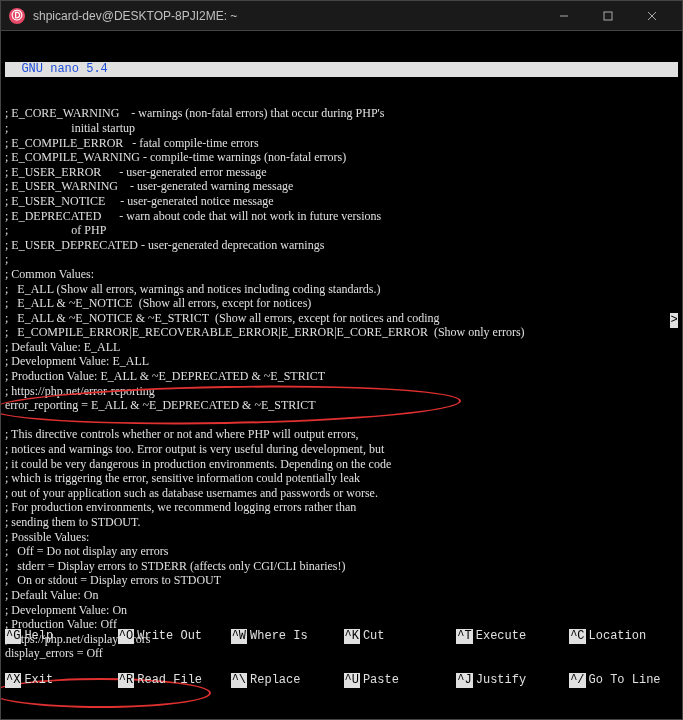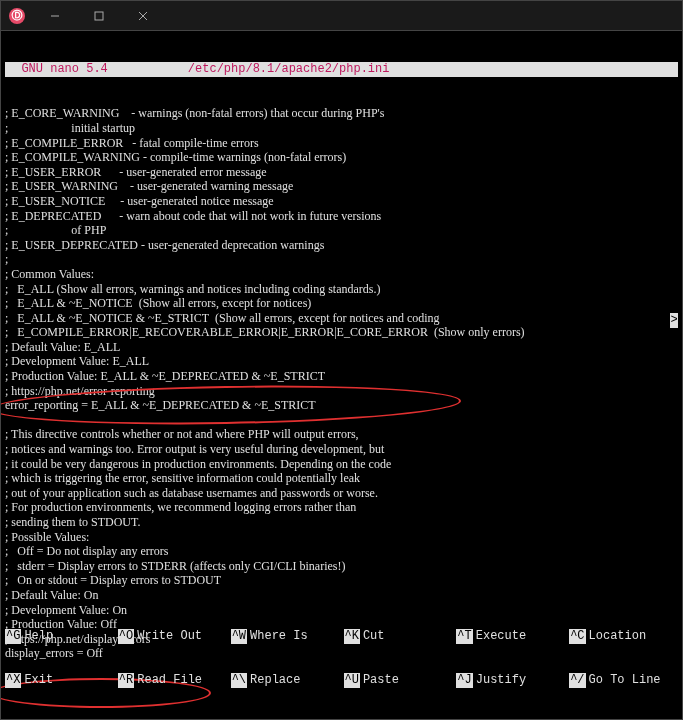--- a/index.html
+++ b/index.html
@@ -46,21 +46,21 @@
     height: 690px;
     border: 1px solid #444;
     padding: 2px 4px;
     position: relative;
     line-height: 14.6px;
     white-space: pre;
     overflow: hidden;
   }
   .nano-header {
     background: #e0e0e0;
-    color: #be185d;
+    color: #1d4ed8;
     display: flex;
     padding: 0 2px;
     height: 15px;
     line-height: 15px;
   }
   .nano-header .editor-name { flex: 0 0 auto; padding-right: 80px;}
   .nano-header .file-path { flex: 1; text-align: left; }
   .content { color: #e0e0e0; font-family: Liberation Serif, serif; }
   .status-bar { height: 15px; }
   .shortcuts {
@@ -84,20 +84,21 @@
     background: #e0e0e0; color:#000;
     width: 8px; height: 15px; line-height:15px;
     text-align:center;
   }
 </style>
 </head>
 <body>
 
 <div class="titlebar">
   <span class="logo">Ⓓ</span>
+  <span class="title-text">shpicard-dev@DESKTOP-8PJI2ME: ~</span>
   <div class="win-controls">
     <div class="win-btn">
       <svg width="10" height="10">
           <line x1="1" y1="5" x2="9" y2="5" stroke="#aaa" stroke-width="1"></line>
         </svg>
     </div>
     <div class="win-btn">
       <svg width="10" height="10">
           <rect x="1" y="1" width="8" height="8" stroke="#aaa" fill="none" stroke-width="1"></rect>
         </svg>
@@ -107,21 +108,20 @@
           <line x1="1" y1="1" x2="9" y2="9" stroke="#aaa" stroke-width="1"></line>
           <line x1="9" y1="1" x2="1" y2="9" stroke="#aaa" stroke-width="1"></line>
         </svg>
     </div>
   </div>
 </div>
 
 <div class="terminal">
   <div class="nano-header">
     <span class="editor-name">  <span>GNU nano 5.4</span></span>
-    <span class="file-path">/etc/php/8.1/apache2/php.ini</span>
   </div>
   <div class="content" id="content"><div>; E_CORE_WARNING    - warnings (non-fatal errors) that occur during PHP's</div><div>;                     initial startup</div><div>; E_COMPILE_ERROR   - fatal compile-time errors</div><div>; E_COMPILE_WARNING - compile-time warnings (non-fatal errors)</div><div>; E_USER_ERROR      - user-generated error message</div><div>; E_USER_WARNING    - user-generated warning message</div><div>; E_USER_NOTICE     - user-generated notice message</div><div>; E_DEPRECATED      - warn about code that will not work in future versions</div><div>;                     of PHP</div><div>; E_USER_DEPRECATED - user-generated deprecation warnings</div><div>;</div><div>; Common Values:</div><div>;   E_ALL (Show all errors, warnings and notices including coding standards.)</div><div>;   E_ALL &amp; ~E_NOTICE  (Show all errors, except for notices)</div><div>;   E_ALL &amp; ~E_NOTICE &amp; ~E_STRICT  (Show all errors, except for notices and coding</div><div>;   E_COMPILE_ERROR|E_RECOVERABLE_ERROR|E_ERROR|E_CORE_ERROR  (Show only errors)</div><div>; Default Value: E_ALL</div><div>; Development Value: E_ALL</div><div>; Production Value: E_ALL &amp; ~E_DEPRECATED &amp; ~E_STRICT</div><div>; https://php.net/error-reporting</div><div>error_reporting = E_ALL &amp; ~E_DEPRECATED &amp; ~E_STRICT</div><div> </div><div>; This directive controls whether or not and where PHP will output errors,</div><div>; notices and warnings too. Error output is very useful during development, but</div><div>; it could be very dangerous in production environments. Depending on the code</div><div>; which is triggering the error, sensitive information could potentially leak</div><div>; out of your application such as database usernames and passwords or worse.</div><div>; For production environments, we recommend logging errors rather than</div><div>; sending them to STDOUT.</div><div>; Possible Values:</div><div>;   Off = Do not display any errors</div><div>;   stderr = Display errors to STDERR (affects only CGI/CLI binaries!)</div><div>;   On or stdout = Display errors to STDOUT</div><div>; Default Value: On</div><div>; Development Value: On</div><div>; Production Value: Off</div><div>; https://php.net/display-errors</div><div>display_errors = Off</div><div> </div></div>
   <div class="scroll-ind">&gt;</div>
 
   <div class="circ circ1"></div>
   <div class="circ circ2"></div>
 
   <div style="position:absolute; bottom:2px; left:4px; right:4px;">
     <div class="status-bar"></div>
     <div class="shortcuts" id="sc1"><div class="shortcut"><span class="key-inv">^G</span><span>Help</span></div><div class="shortcut"><span class="key-inv">^O</span><span>Write Out</span></div><div class="shortcut"><span class="key-inv">^W</span><span>Where Is</span></div><div class="shortcut"><span class="key-inv">^K</span><span>Cut</span></div><div class="shortcut"><span class="key-inv">^T</span><span>Execute</span></div><div class="shortcut"><span class="key-inv">^C</span><span>Location</span></div></div>

